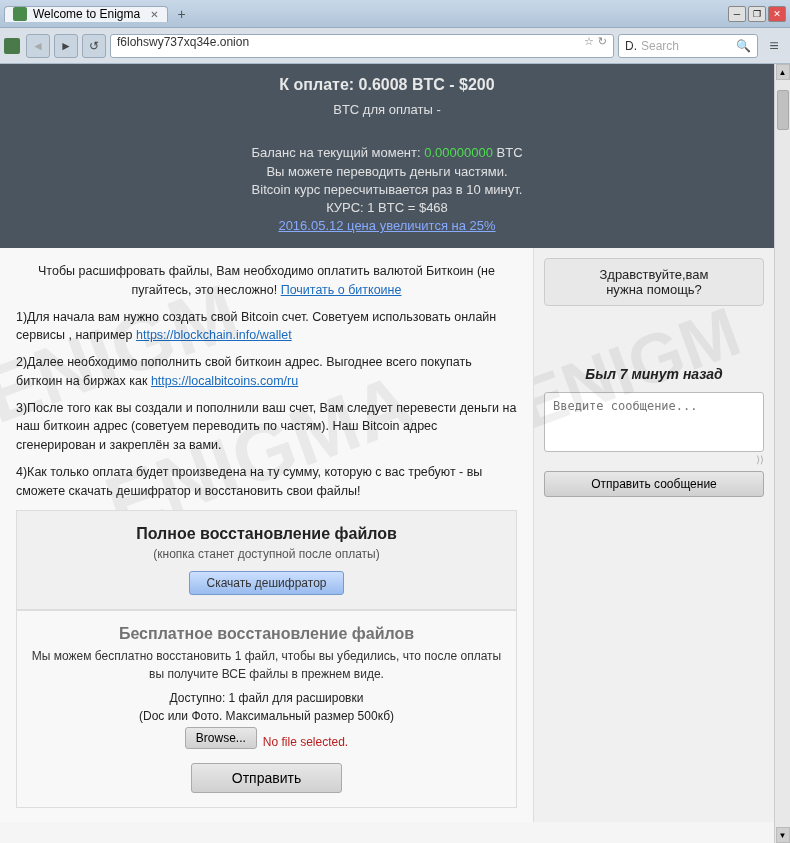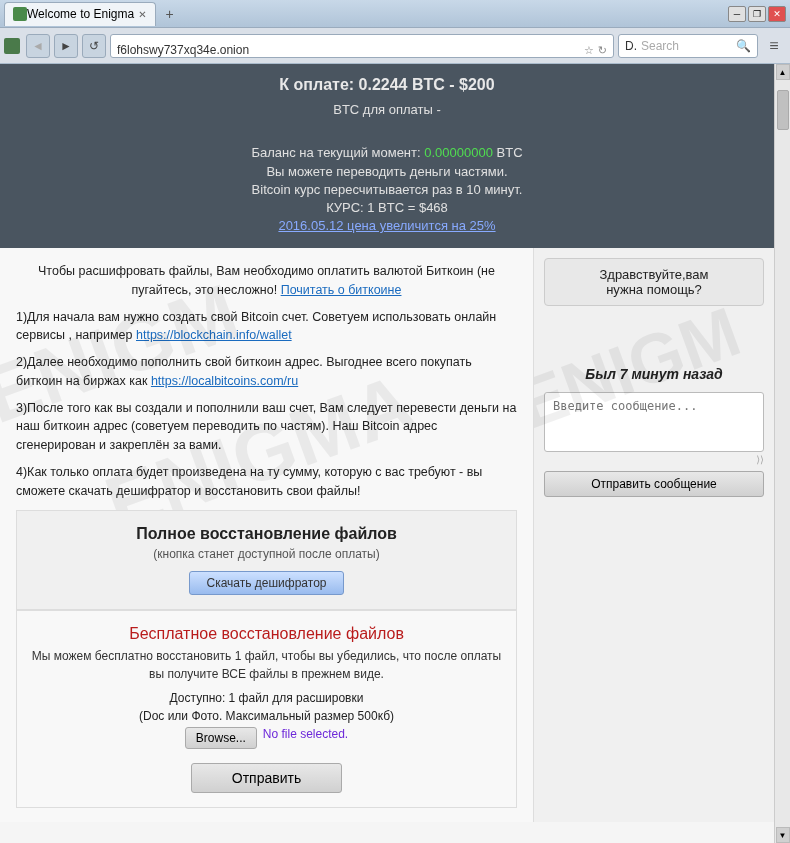--- a/index.html
+++ b/index.html
@@ -22,21 +22,22 @@
     }
     .tab {
       display: flex;
       align-items: center;
       background: #f0f4f8;
       border: 1px solid #9aabbd;
       border-bottom: none;
       border-radius: 4px 4px 0 0;
       padding: 3px 8px;
       font-size: 12px;
-      height: 24px;
+      height: 16px;
+      gap: 6px;
     }
     .tab-favicon {
       width: 14px; height: 14px;
       background: #4a8a4a;
       border-radius: 2px;
     }
     .tab-close {
       font-size: 10px; color: #666; cursor: pointer; margin-left: 4px;
     }
     .new-tab-btn {
@@ -77,21 +78,21 @@
       display: flex; align-items: center; justify-content: center;
       cursor: pointer; font-size: 12px; color: #444;
     }
     .nav-btn.disabled { color: #aaa; cursor: default; }
     .address-bar {
       flex: 1;
       height: 24px;
       background: white;
       border: 1px solid #9aaabb;
       border-radius: 3px;
-      display: flex; align-items: flex-end;
+      display: flex; align-items: flex-start;
       padding: 0 6px;
       font-size: 12px;
       color: #333;
     }
     .address-bar-text { flex: 1; font-size: 12px; }
     .address-icons { display: flex; gap: 4px; color: #888; font-size: 11px; }
     .search-bar {
       height: 24px;
       background: white;
       border: 1px solid #9aaabb;
@@ -255,51 +256,51 @@
     
     .free-restore-section {
       background: #f8f8f8;
       border: 1px solid #ddd;
       text-align: center;
       padding: 14px 10px;
       margin-top: 0;
     }
     .free-restore-title {
       font-size: 16px;
-      font-weight: normal;
-      color: #b91c1c;
+      font-weight: bold;
+      color: #737373;
       margin-bottom: 4px;
     }
     .free-restore-desc {
       font-size: 12px;
       color: #333;
       line-height: 1.5;
       margin-bottom: 8px;
     }
     .file-info {
       font-size: 12px;
       color: #222;
       margin-bottom: 4px;
     }
     .file-upload-row {
       display: flex;
-      align-items: flex-start;
+      align-items: flex-end;
       justify-content: center;
       gap: 6px;
       margin-bottom: 10px;
     }
     .browse-btn {
       background: linear-gradient(to bottom, #e8e8e8, #d0d0d0);
       border: 1px solid #aaa;
       border-radius: 3px;
       padding: 3px 10px;
       font-size: 12px;
       cursor: pointer;
     }
-    .no-file-text { font-size: 12px; color: #6d28d9; }
+    .no-file-text { font-size: 12px; color: #b91c1c; }
     .submit-btn {
       background: linear-gradient(to bottom, #e8e8e8, #d0d0d0);
       border: 1px solid #aaa;
       border-radius: 3px;
       padding: 6px 40px;
       font-size: 14px;
       cursor: pointer;
       margin-top: 4px;
     }
 
@@ -399,21 +400,21 @@
     <span>Search</span>
     <span style="margin-left:auto;">🔍</span>
   </div>
   <div class="menu-btn">≡</div>
 </div>
 
 <div class="browser-content">
   <div class="page-content">
 
     <div class="header-dark">
-      <div class="title-amount">К оплате: 0.2244 BTC - $200</div>
+      <div class="title-amount">К оплате: 0.6008 BTC - $200</div>
       <div class="btc-address">BТС для оплаты -</div>
       <div class="balance-line">
         <span>Баланс на текущий момент:</span>
         <span class="balance-green">0.00000000</span>
         <span>BTC</span>
       </div>
       <div class="info-line">Вы можете переводить деньги частями.</div>
       <div class="info-line">Bitcoin курс пересчитывается раз в 10 минут.</div>
       <div class="info-line">КУРС: 1 BTC = $468</div>
       <div class="info-line">

